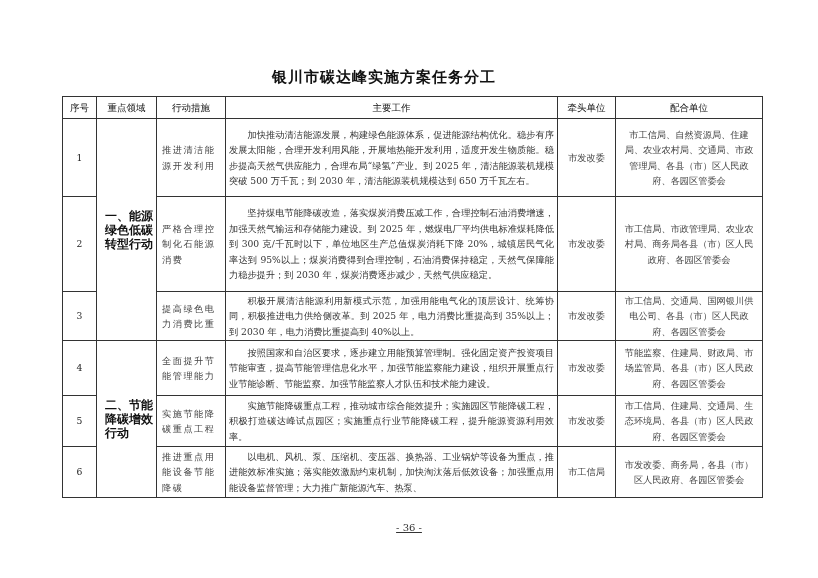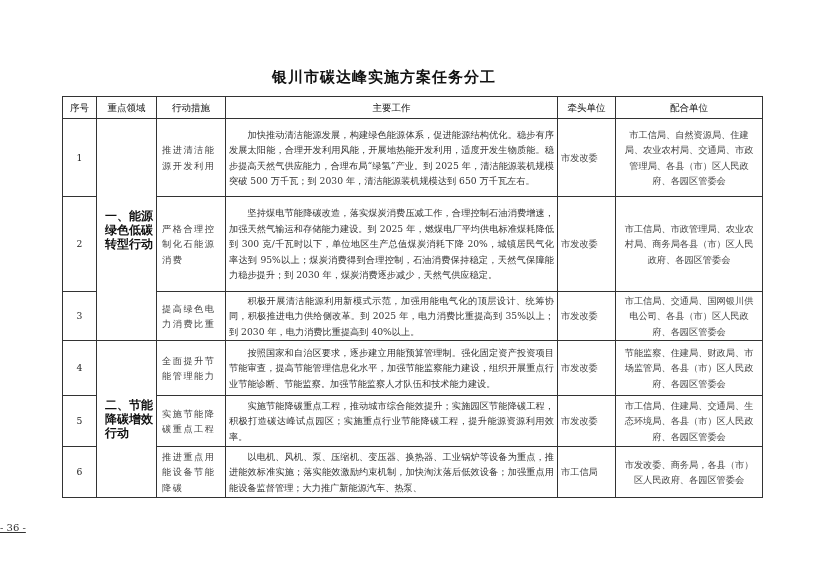--- a/index.html
+++ b/index.html
@@ -22,24 +22,24 @@
   }
   table.main th {
     height: 21px; font-family: "DejaVu Sans", "Liberation Sans", sans-serif;
     font-weight: normal; font-size: 9.5px; text-align: center; color: #111;
   }
   .c-no { text-align: center; }
   .c-area { font-family: Liberation Sans, sans-serif; font-weight: bold; font-size: 12px; line-height: 14px; padding-left: 8px !important; color: #111; }
   .c-act { color: #444; letter-spacing: 1.5px; padding-left: 5px !important; }
   .c-work { text-align: justify; color: #333; }
   .c-work span { display: block; text-indent: 2em; }
-  .c-lead { color: #444; }
+  .c-lead { text-align: center; color: #444; }
   .c-coop { text-align: center; color: #444; padding: 0 6px !important; }
   .page-num {
-    position: absolute; top: 522px; left: 0; width: 818px; 
+    position: absolute; top: 522px; left: 0; width: 818px; text-align: center;
     font-size: 10px; color: #333; text-decoration: underline;
   }
 </style>
 </head>
 <body>
 
 <div class="title">银川市碳达峰实施方案任务分工</div>
 
 <table class="main">
   <colgroup>

